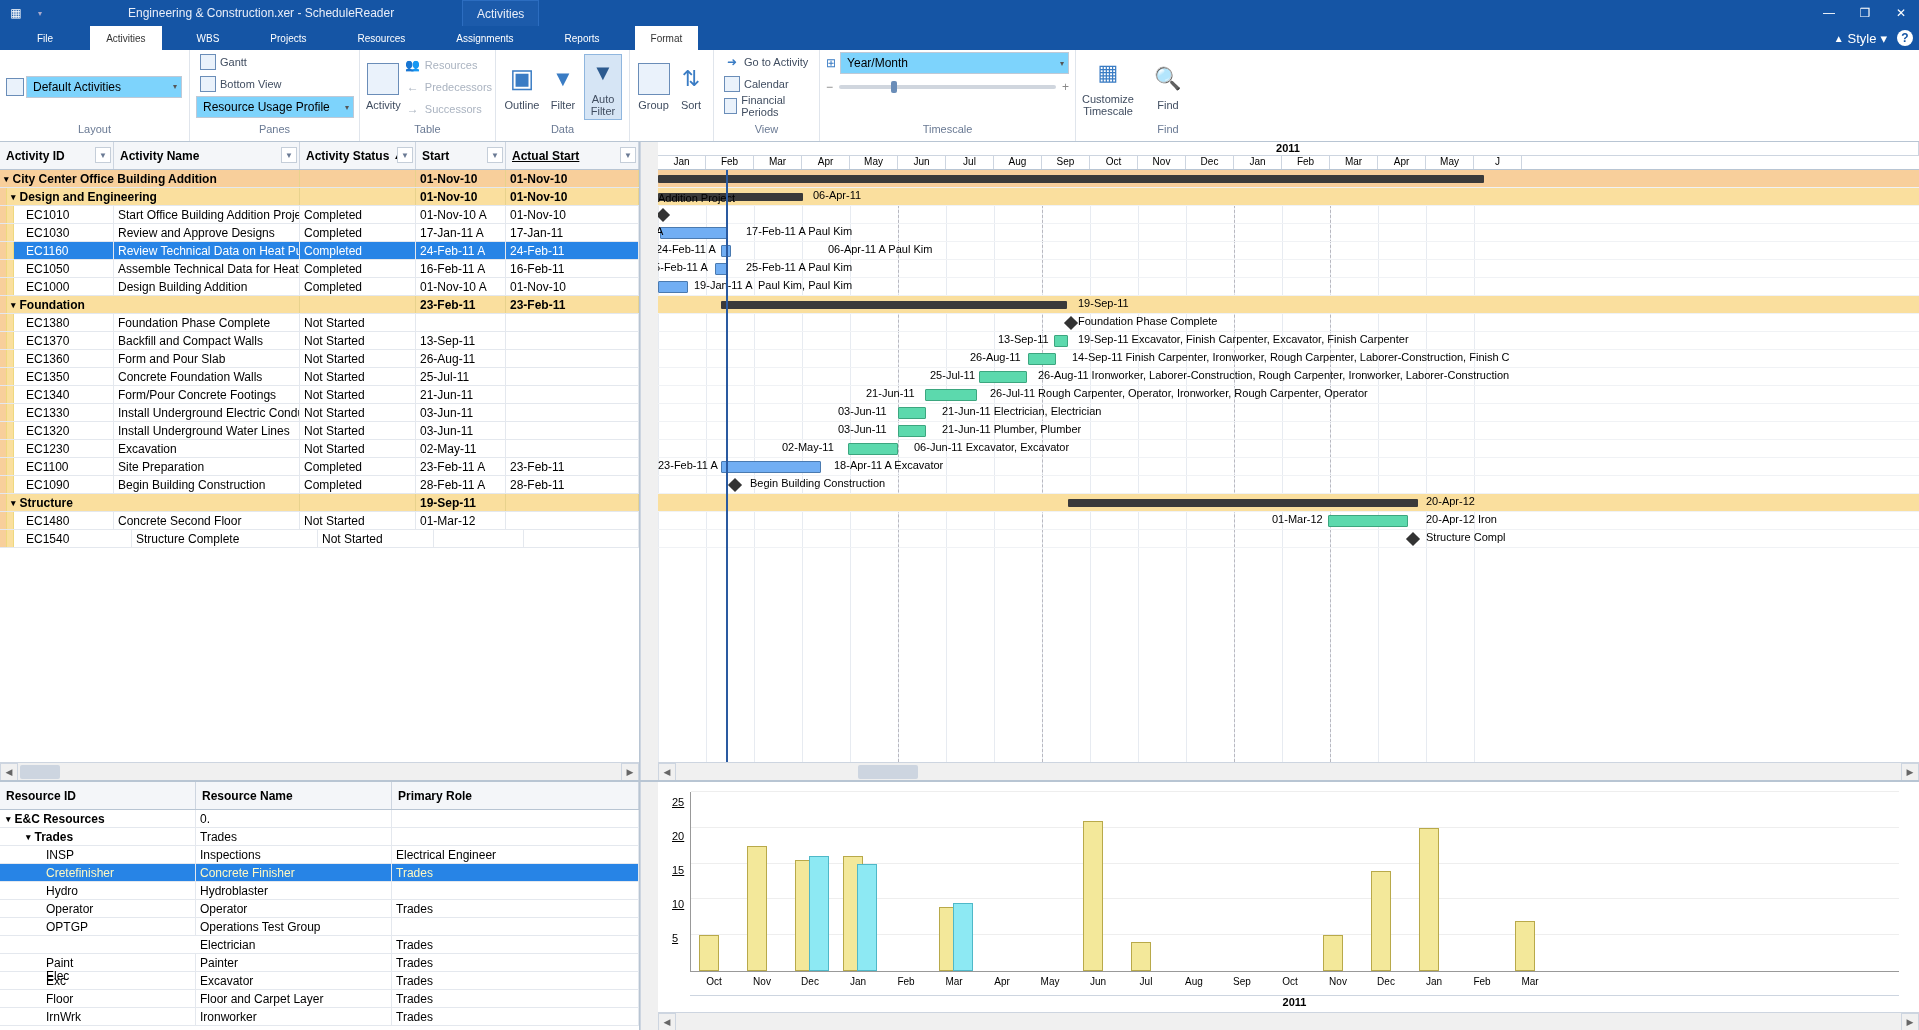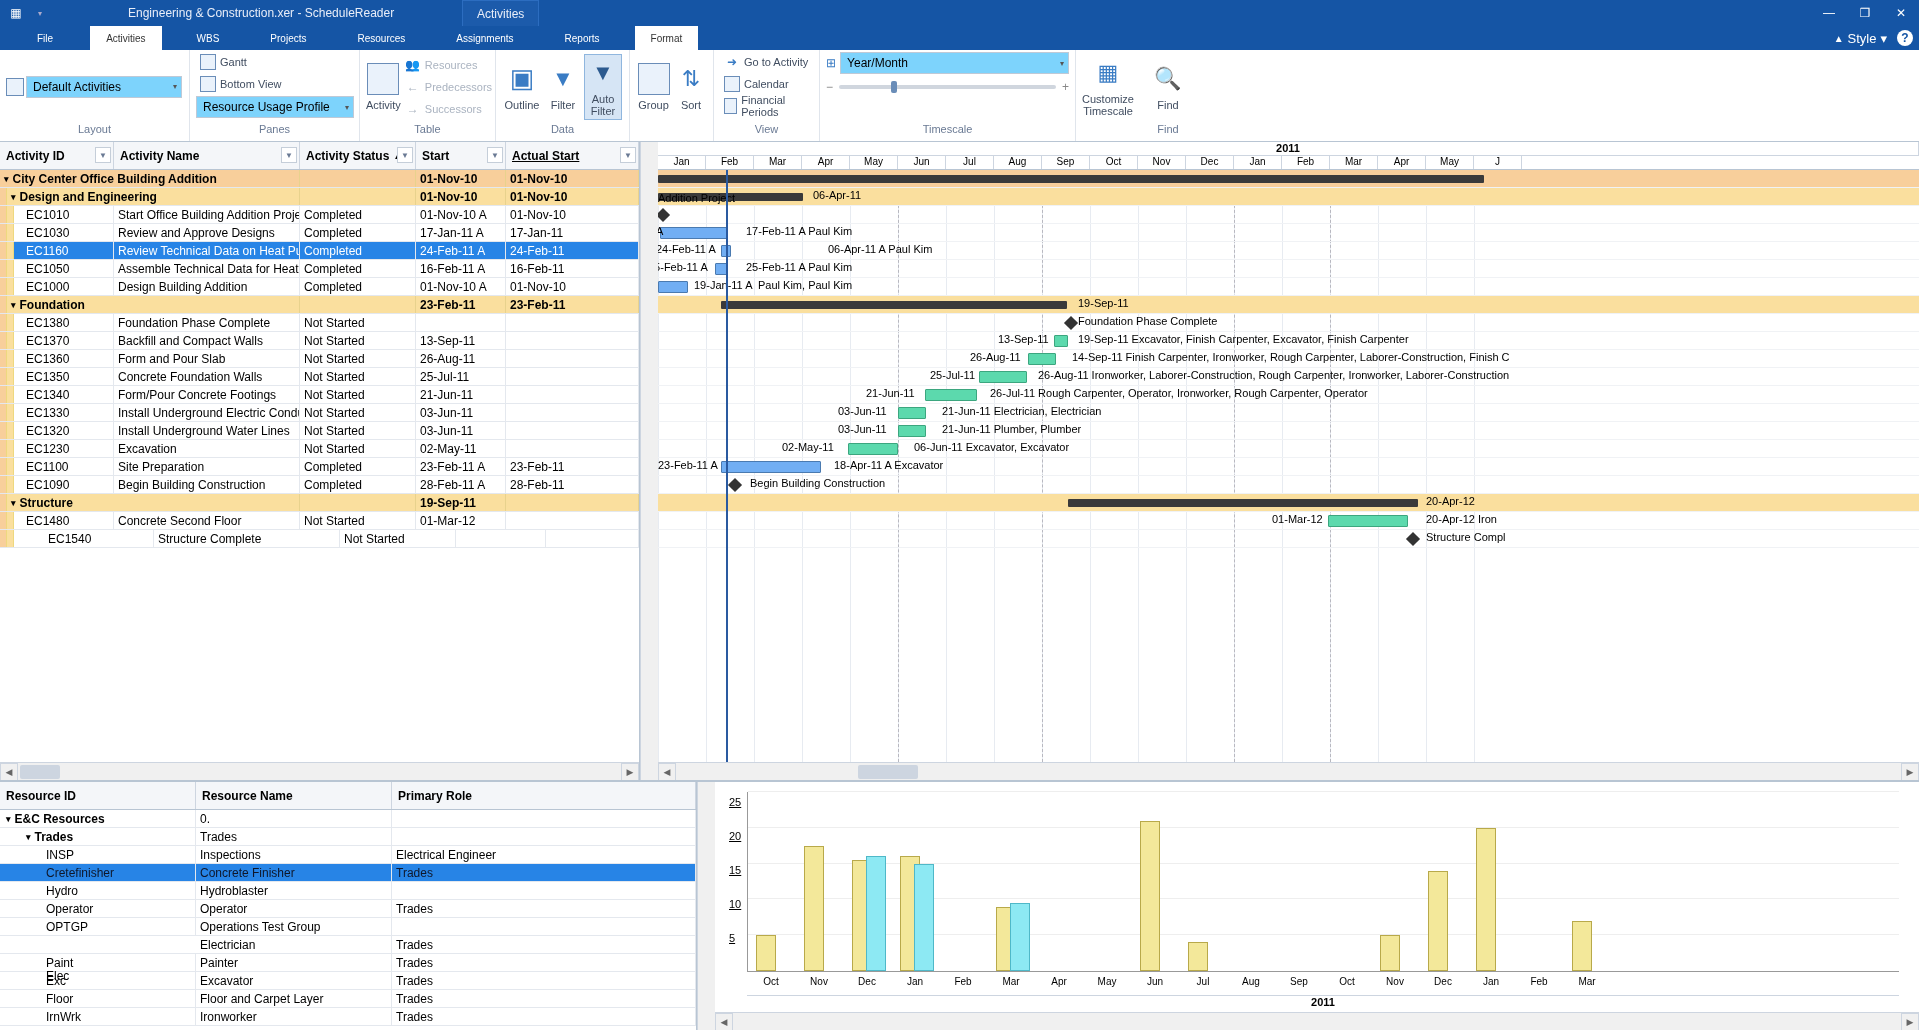--- a/index.html
+++ b/index.html
@@ -77,29 +77,29 @@
 .gantt-row { height:18px; border-bottom:1px solid #f0f2f5; position:relative; }
 .gantt-bar { position:absolute; height:12px; top:3px; border:1px solid #4a7ab0; background:#71aef3; border-radius:1px; }
 .gantt-bar.green { border-color:#3ca67f; background:#5cd9ad; }
 .gantt-bar.summary { height:8px; top:5px; background:#3a3a3a; border:none;}
 .gantt-diamond { position:absolute; width:10px; height:10px; top:4px; background:#333; transform:rotate(45deg); }
 .gantt-label { position:absolute; font-size:11px; top:1px; white-space:nowrap; }
 .data-date { position:absolute; top:0; bottom:0; width:2px; background:#2a5aa0; }
 
 
 .bottom-split { height:250px; display:flex; border-top:2px solid #b8c5d3; }
-.bottom-left { width:697px; border-right:1px solid #b8c5d3; display:flex; flex-direction:column; }
+.bottom-left { width:640px; border-right:1px solid #b8c5d3; display:flex; flex-direction:column; }
 .bottom-right { flex:1; display:flex; flex-direction:column; }
 
 .resource-header { height:28px; display:flex; background:#f4f6f9; border-bottom:1px solid #b8c5d3; }
 .resource-header .col { border-right:1px solid #cdd5e0; display:flex; align-items:center; padding:0 6px; font-weight:600; font-size:12px; }
 .resource-body { flex:1; overflow:hidden; }
 .resource-row { height:18px; display:flex; border-bottom:1px solid #e4e8ee; font-size:12px; }
 .resource-row .cell { border-right:1px solid #e4e8ee; padding:0 4px; display:flex; align-items:center; }
-.resource-row.selected { background:#2784e6; color:#0f172a; }
+.resource-row.selected { background:#2784e6; color:#fef9c3; }
 .resource-row.bold .cell:first-child { font-weight:600; }
 
 
 .res-chart { flex:1; position:relative; padding:10px 10px 0 20px; }
 .res-chart .axis-label { position:absolute; left:14px; font-size:11px;text-decoration:underline; }
 .res-chart-area { position:absolute; left:32px; right:20px; top:10px; bottom:40px; border-left:1px solid #999; border-bottom:1px solid #999; }
 .res-bar { position:absolute; bottom:0; width:20px; border:1px solid #b8a94a; background:#f3e89a; }
 .res-bar.cyan { border-color:#4fb8c8; background:#8de9f3; }
 .res-chart-months { position:absolute; left:32px; right:20px; bottom:20px; height:16px; display:flex; }
 .res-chart-months div { width:48px; text-align:center; font-size:10px; }
@@ -482,21 +482,21 @@
               <div class="indent-bar"></div>
               <div class="cell" style="width:100px;padding-left:12px;">EC1480</div>
               <div class="cell" style="width:186px;">Concrete Second Floor</div>
               <div class="cell" style="width:116px;">Not Started</div>
               <div class="cell" style="width:90px;">01-Mar-12</div>
               <div class="cell" style="flex:1;"></div>
             </div>
             <div class="grid-row">
               <div class="indent-bar l0"></div>
               <div class="indent-bar"></div>
-              <div class="cell" style="width:118px;padding-left:12px;margin-left:22px;">EC1540</div>
+              <div class="cell" style="width:118px;padding-left:12px;">EC1540</div>
               <div class="cell" style="width:186px;">Structure Complete</div>
               <div class="cell" style="width:116px;">Not Started</div>
               <div class="cell" style="width:90px;"></div>
               <div class="cell" style="flex:1;"></div>
             </div>
           </div>
         <div class="scrollbar-h">
             <div class="arrow">◀</div>
             <div class="thumb" style="left:20px;width:40px;"></div>
             <div class="arrow" style="margin-left:auto;">▶</div>

